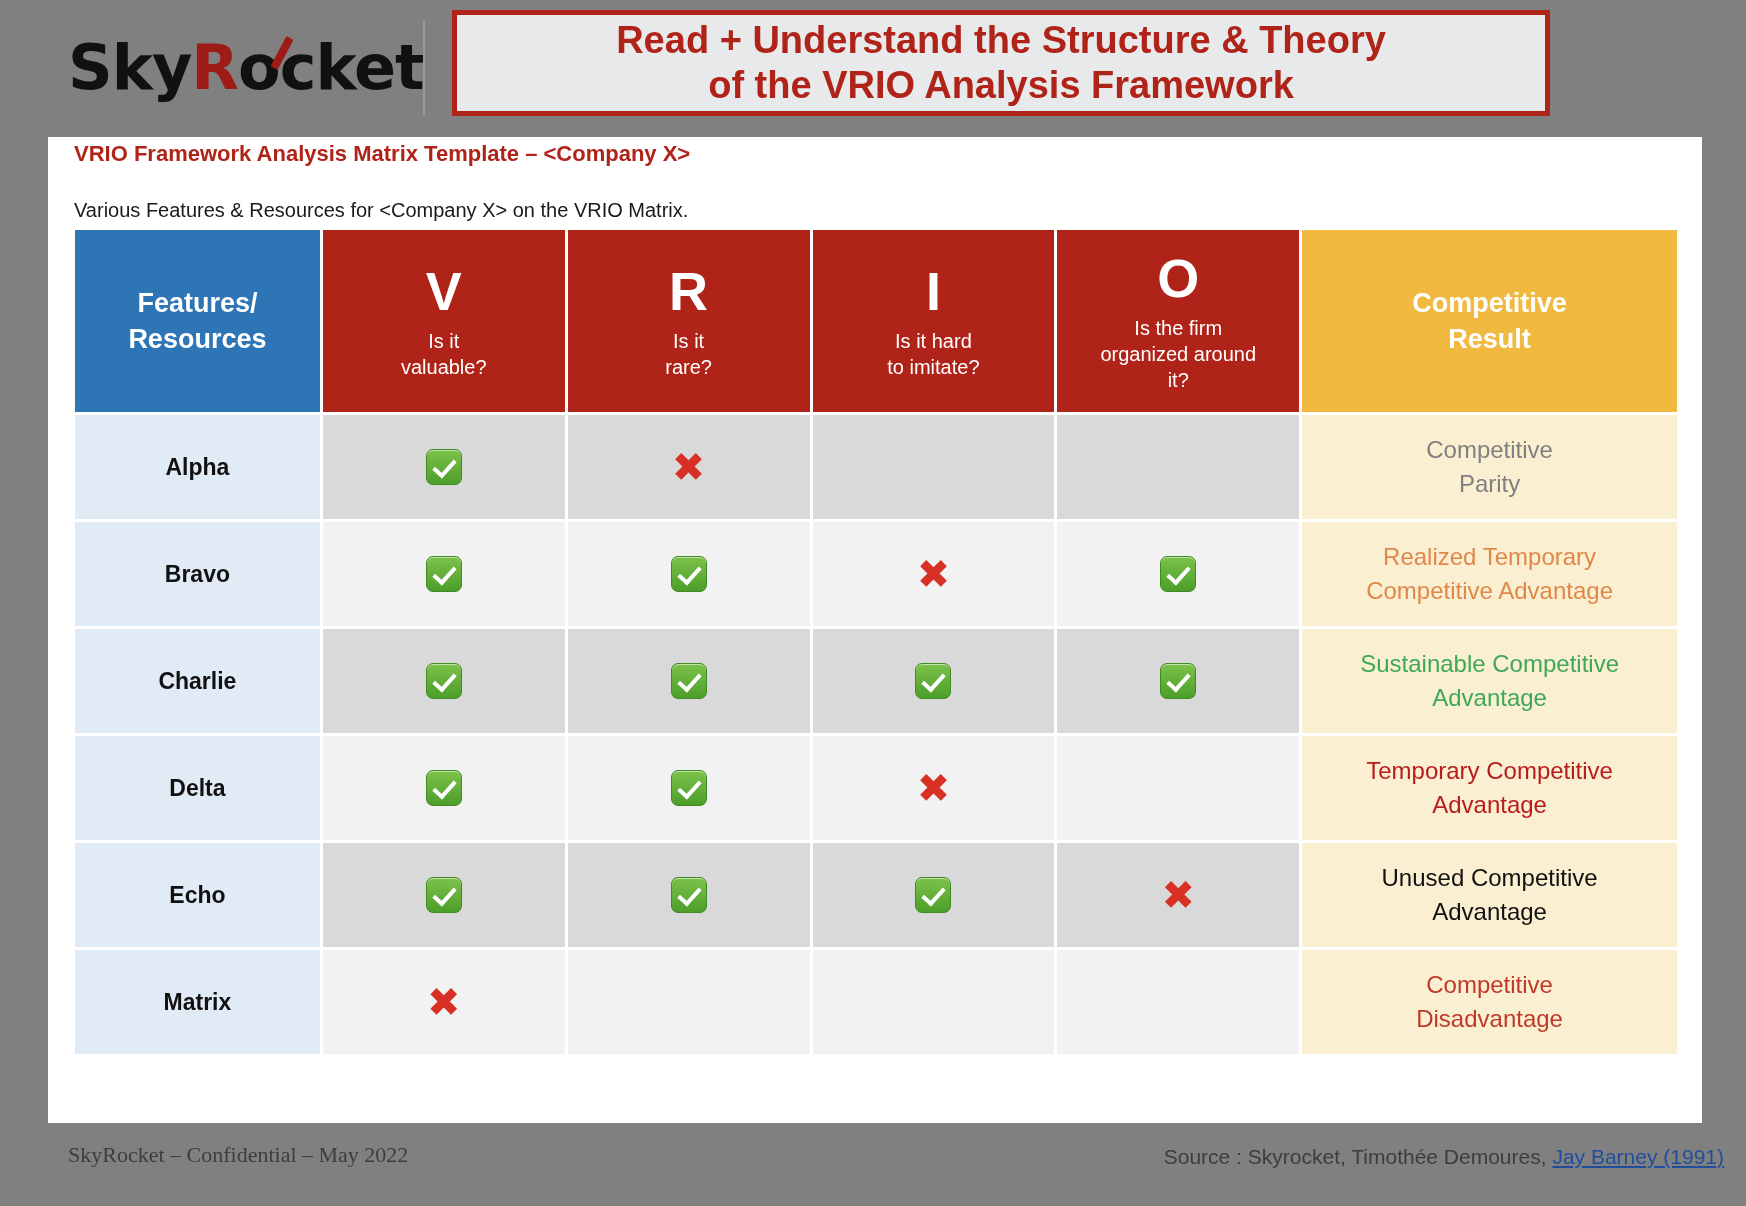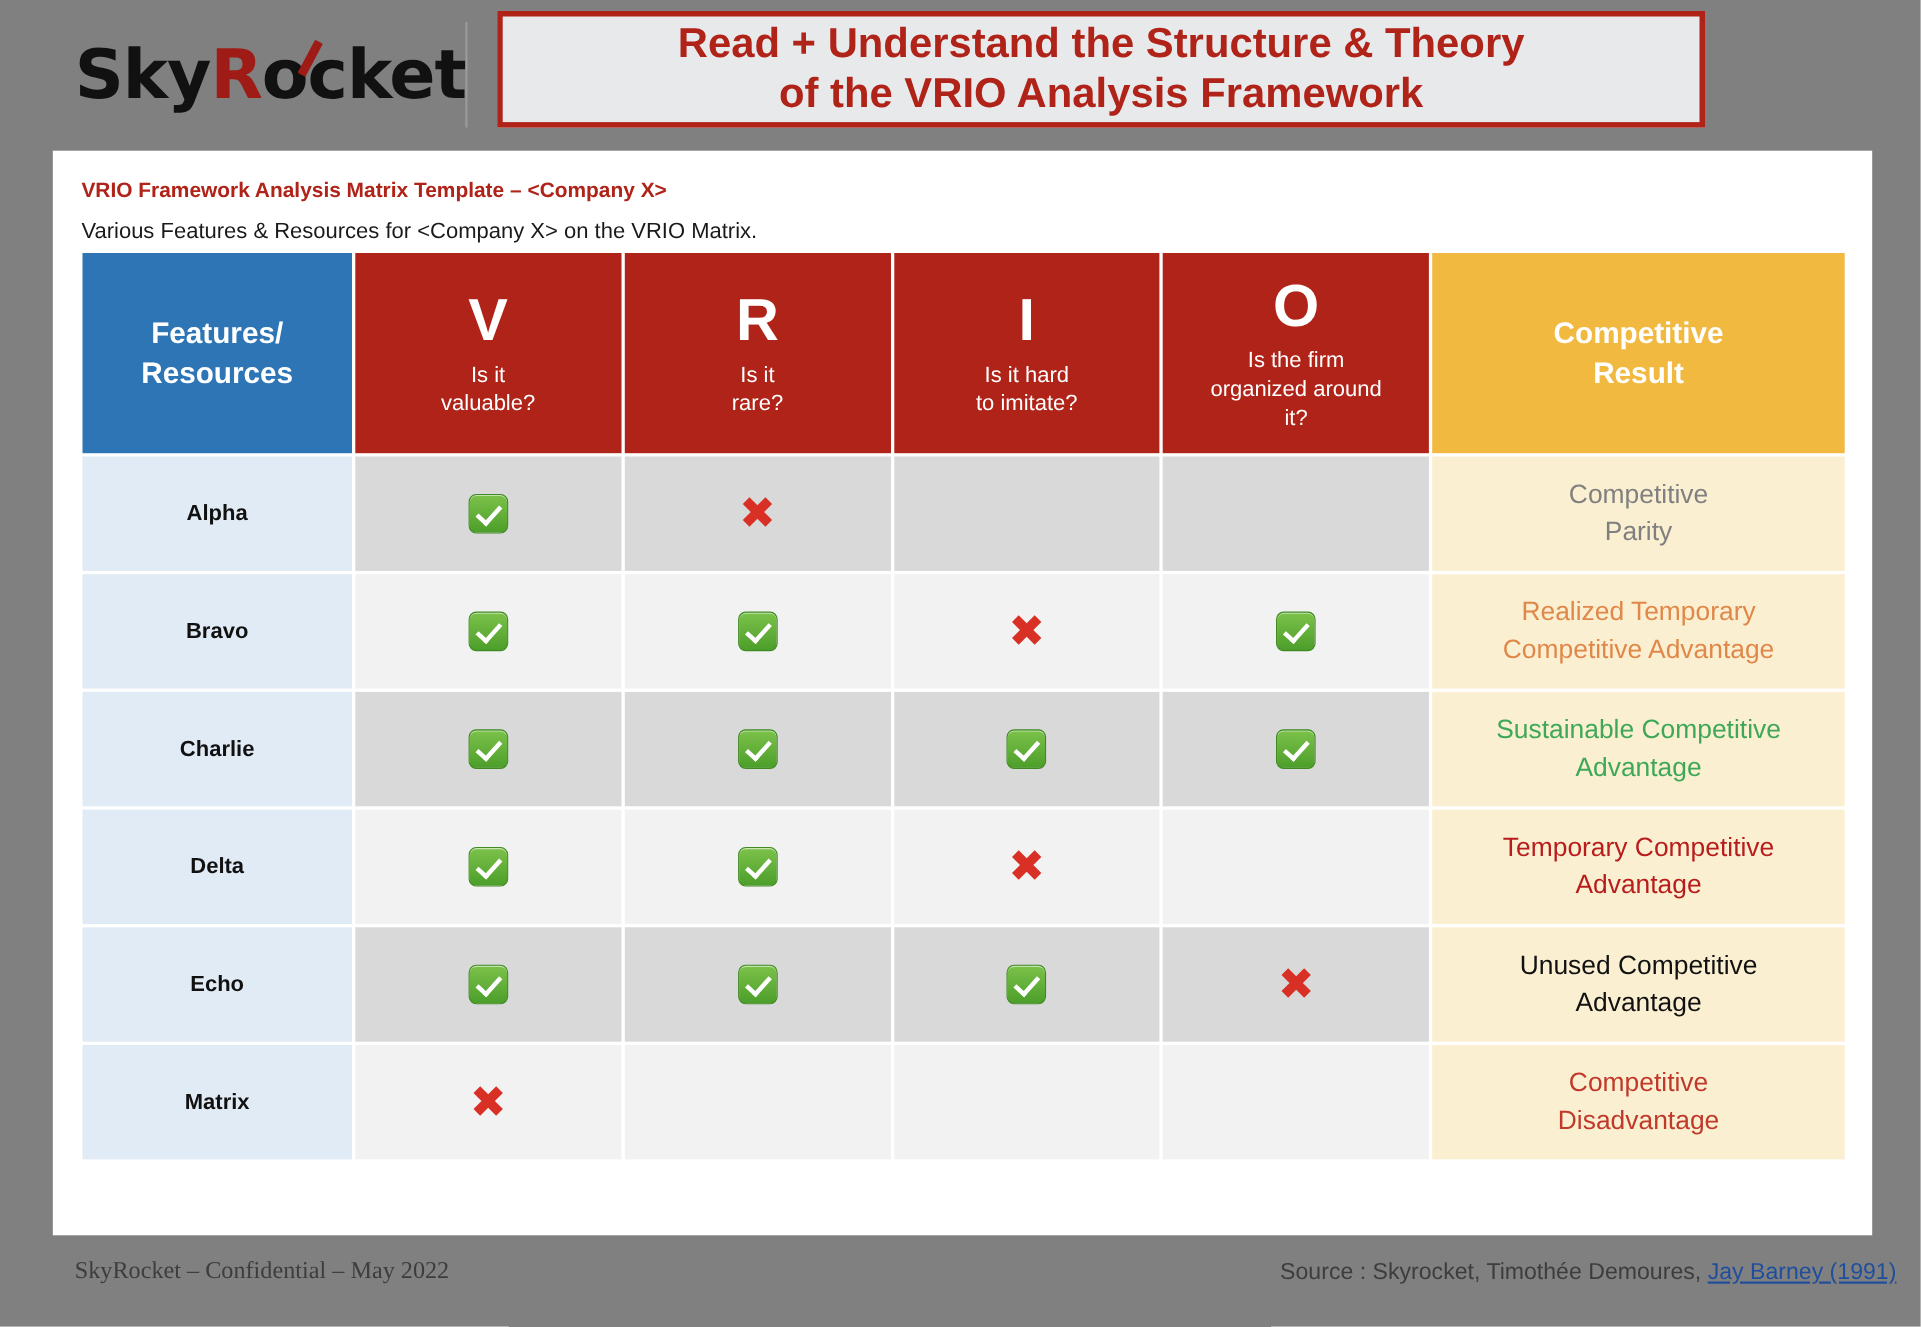--- a/index.html
+++ b/index.html
@@ -86,22 +86,22 @@
     position: absolute;
     left: 48px;
     top: 137px;
     width: 1654px;
     height: 986px;
     background: #ffffff;
   }
   .panel-title {
     position: absolute;
     left: 26px;
-    top: 26px;
-    font-size: 19px;
+    top: 4px;
+    font-size: 22px;
     font-weight: bold;
     color: #B02318;
     white-space: nowrap;
   }
   .panel-sub {
     position: absolute;
     left: 26px;
     top: 62px;
     font-size: 20px;
     color: #1a1a1a;
@@ -162,21 +162,21 @@
     color: #ffffff;
     font-size: 27px;
     font-weight: bold;
     line-height: 36px;
   }
 
   td.c-label {
     height: 104px;
     background: #E1EBF5;
     color: #111111;
-    font-size: 20px;
+    font-size: 23px;
     font-weight: bold;
   }
   td.c-mark {
     height: 104px;
   }
   td.c-mark.odd { background: #D9D9D9; }
   td.c-mark.even { background: #F2F2F2; }
   td.c-result {
     height: 104px;
     background: #FAEFD0;

